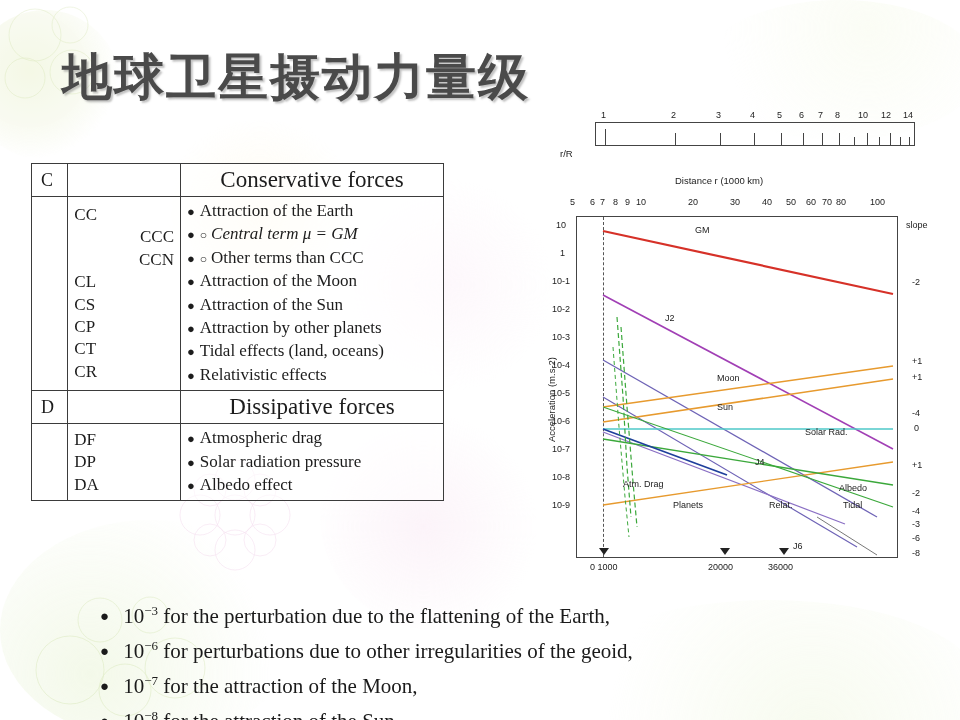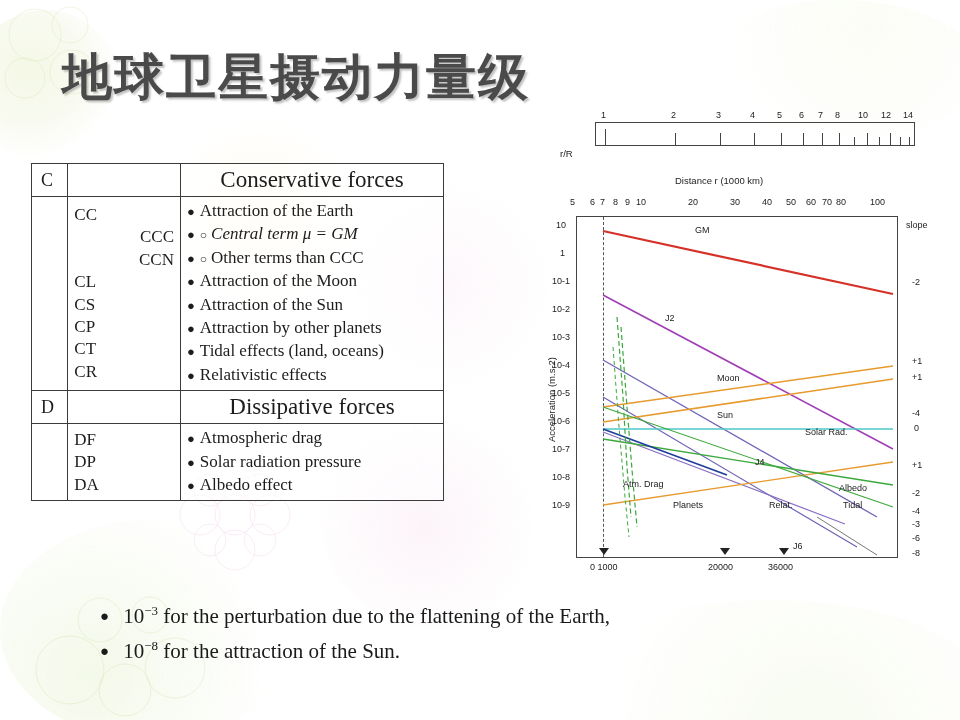--- a/index.html
+++ b/index.html
@@ -411,21 +411,21 @@
       <path d="M40 100 L46 180 L50 250 L54 300" stroke="#3ba83b" stroke-width="1.2" fill="none" stroke-dasharray="5 3"></path>
       <path d="M44 110 L50 190 L56 265 L60 310" stroke="#3ba83b" stroke-width="1.2" fill="none" stroke-dasharray="5 3"></path>
       <path d="M36 130 L42 210 L48 280 L52 320" stroke="#3ba83b" stroke-width="1" fill="none" stroke-dasharray="4 3"></path>
 
       <line x1="240" y1="300" x2="300" y2="338" stroke="#555" stroke-width="0.8"></line>
     </svg>
 
     <div class="fig-label" style="left:118px;top:8px;">GM</div>
     <div class="fig-label" style="left:88px; top:96px;">J2</div>
     <div class="fig-label" style="left:140px;top:156px;">Moon</div>
-    <div class="fig-label" style="left:140px;top:185px;margin-top:8px;">Sun</div>
+    <div class="fig-label" style="left:140px;top:185px;">Sun</div>
     <div class="fig-label" style="left:228px;top:210px;">Solar Rad.</div>
     <div class="fig-label" style="left:178px;top:240px;">J4</div>
     <div class="fig-label" style="left:46px; top:262px;">Atm. Drag</div>
     <div class="fig-label" style="left:96px; top:283px;">Planets</div>
     <div class="fig-label" style="left:192px;top:283px;">Relat.</div>
     <div class="fig-label" style="left:262px;top:266px;">Albedo</div>
     <div class="fig-label" style="left:266px;top:283px;">Tidal</div>
     <div class="fig-label" style="left:176px;top:324px;margin-left:40px;">J6</div>
 
     <div class="tri" style="left:22px; top:331px;"></div>
@@ -439,16 +439,26 @@
 </div>
 
 <ul class="bottom-list">
   <li>
     <span class="dot">●</span>
     <span class="expo">10<sup>−3</sup></span>
     <span>for the perturbation due to the flattening of the Earth,</span>
   </li>
   <li>
     <span class="dot">●</span>
+    <span class="expo">10<sup>−6</sup></span>
+    <span>for perturbations due to other irregularities of the geoid,</span>
+  </li>
+  <li>
+    <span class="dot">●</span>
+    <span class="expo">10<sup>−7</sup></span>
+    <span>for the attraction of the Moon,</span>
+  </li>
+  <li>
+    <span class="dot">●</span>
     <span class="expo">10<sup>−8</sup></span>
     <span>for the attraction of the Sun.</span>
   </li>
 </ul>
 
 </body></html>

